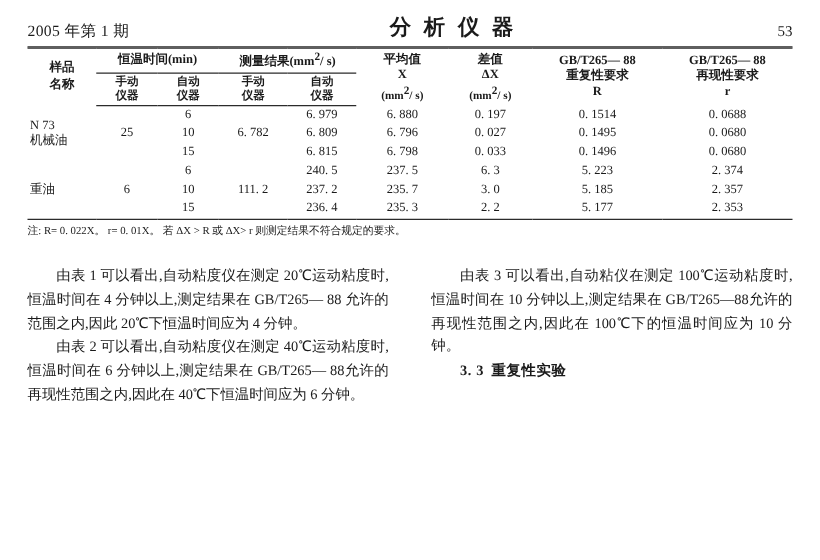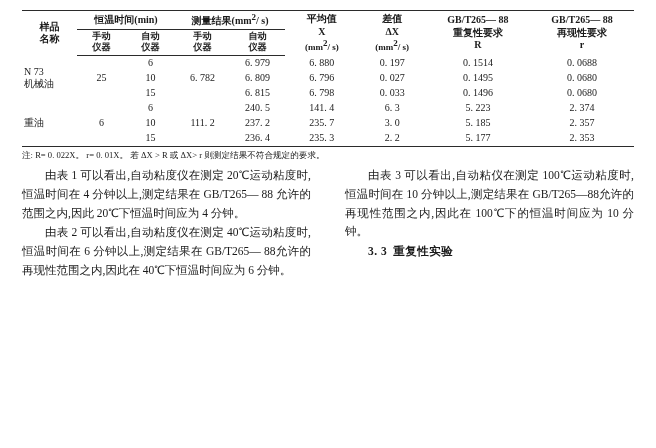--- a/index.html
+++ b/index.html
@@ -102,21 +102,21 @@
   }
   .note {
     font-size: 8.6px;
     margin-top: 3px;
     line-height: 1.35;
   }
   
   .cols {
     display: flex;
     gap: 34px;
-    margin-top: 5px;
+    margin-top: 22px;
   }
   .col {
     flex: 1;
     font-size: 11.5px;
     line-height: 1.62;
     text-align: justify;
   }
   .col p {
     margin: 0 0 1px 0;
     text-indent: 2em;
@@ -129,20 +129,25 @@
   }
   .subhead .num {
     margin-right: 6px;
   }
 </style>
 </head>
 <body>
 
 <div class="page">
 
+  <div class="header-row">
+    <div class="header-left">2005 年第 1 期</div>
+    <div class="header-center">分 析 仪 器</div>
+    <div class="header-right">53</div>
+  </div>
 
 
   <table class="data">
     <colgroup>
       <col style="width:9%">
       <col style="width:8%">
       <col style="width:8%">
       <col style="width:9%">
       <col style="width:9%">
       <col style="width:12%">
@@ -229,21 +234,21 @@
       <td>0. 1496</td>
       <td>0. 0680</td>
     </tr>
 
     <tr class="body-row">
       <td rowspan="3" class="left-label" style="text-align:left;padding-left:2px">重油</td>
       <td rowspan="3">6</td>
       <td>6</td>
       <td rowspan="3">111. 2</td>
       <td>240. 5</td>
-      <td>141. 4</td>
+      <td>237. 5</td>
       <td>6. 3</td>
       <td>5. 223</td>
       <td>2. 374</td>
     </tr>
     <tr class="body-row">
       <td>10</td>
       <td>237. 2</td>
       <td>235. 7</td>
       <td>3. 0</td>
       <td>5. 185</td>

